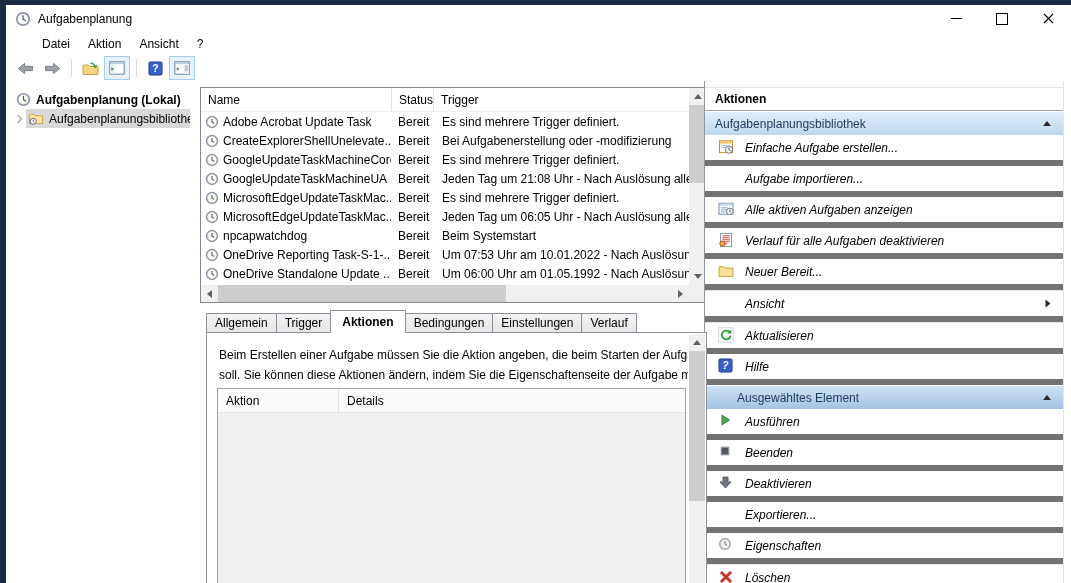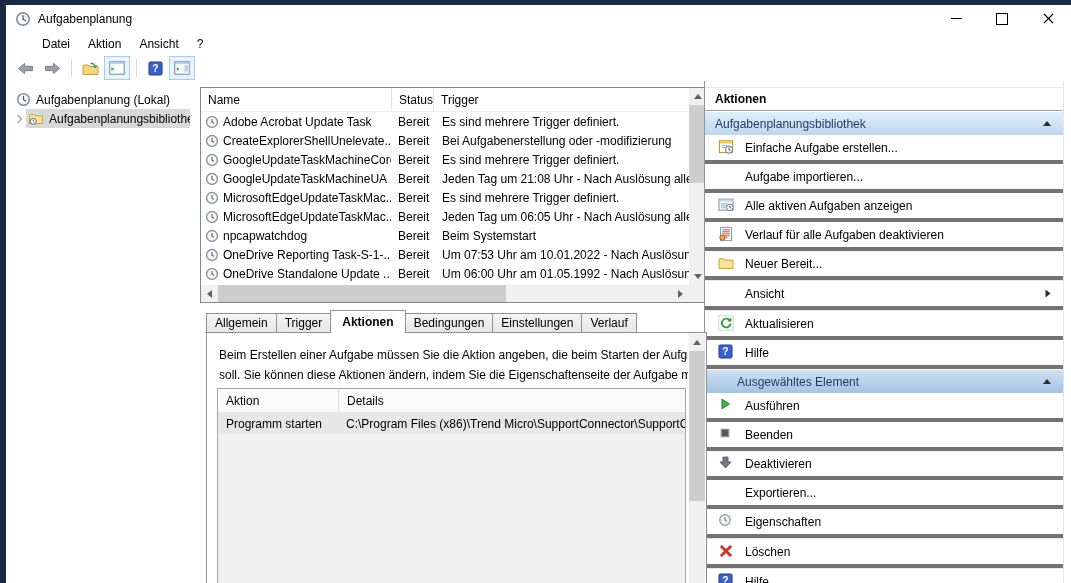--- a/index.html
+++ b/index.html
@@ -26,21 +26,21 @@
   
   .toolbar{height:26px;display:flex;align-items:center;padding-left:6px;background:#fff;border-bottom:1px solid #d9d9d9;}
   .tbtn{width:24px;height:22px;display:flex;align-items:center;justify-content:center;margin-right:1px;border:1px solid transparent;}
   .tbtn.toggled{background:#e7f2fc;border:1px solid #a9cdef;}
   .tsep{width:1px;height:18px;background:#d9d9d9;margin:0 5px;}
 
   
   .content{position:absolute;left:0;right:0;top:76px;bottom:0;background:#fff;}
   .tree{position:absolute;left:0;top:0;bottom:0;width:184px;background:#fff;overflow:hidden;}
   .tree-row{height:19px;display:flex;align-items:center;white-space:nowrap;}
-  .tree-row.root{padding-left:10px;margin-top:9px;}
+  .tree-row.root{padding-left:10px;margin-top:9px;font-weight:bold;}
   .tree-row.child{padding-left:10px;}
   .tree-label{margin-left:5px;}
   .tree-sel{display:flex;align-items:center;background:#d9d9d9;height:19px;flex:1;padding-left:2px;overflow:hidden;}
   .chev{margin-right:3px;}
 
   .middle{position:absolute;left:185px;top:0;bottom:0;width:520px;background:#fff;}
 
   
   .listpane{position:absolute;left:9px;right:4px;top:6px;height:214px;border:1px solid #828790;background:#fff;}
   .lheader{display:flex;height:23px;border-bottom:1px solid #f0f0f0;align-items:center;}
@@ -93,21 +93,21 @@
   .at-c1{width:120px;padding-left:8px;box-sizing:border-box;}
   .at-c2{flex:1;padding-left:8px;overflow:hidden;white-space:nowrap;box-sizing:border-box;}
 
   
   .apanel{position:absolute;right:0;top:0;bottom:0;width:366px;background:#fff;border-left:1px solid #8f959e;}
   .apanel-in{position:absolute;left:0;top:0;bottom:0;right:7px;border-right:1px solid #e4e4e4;}
   .ap-title{height:22px;margin-top:6px;display:flex;align-items:center;padding-left:10px;font-weight:bold;border-top:1px solid #e6e6e6;border-bottom:1px solid #98a0ac;}
   .ap-section{height:23px;display:flex;align-items:center;justify-content:space-between;padding:0 12px 0 10px;color:#1e395b;border-top:1px solid #fff;}
   .ap-sec1{background:linear-gradient(#e2eefb,#bdd7ef);}
   .ap-sec2{background:linear-gradient(#cfe1f3,#a3c3e2);padding-left:32px;}
-  .ap-item{height:25px;display:flex;align-items:center;position:relative;padding-left:40px;border-bottom:4px solid #737373;}
+  .ap-item{height:25px;display:flex;align-items:center;position:relative;padding-left:40px;border-bottom:6px solid #737373;font-style:italic;}
   .ap-item .icon{position:absolute;left:13px;top:4px;width:16px;height:16px;}
   .ap-item.septop{border-top:1px solid #e6e6e6;}
   .ap-sub{position:absolute;right:12px;top:8px;}
   .collapse-tri{width:0;height:0;border-left:4px solid transparent;border-right:4px solid transparent;border-bottom:5px solid #2b2b2b;}
   svg{display:block;}
 </style>
 </head>
 <body>
 
 <div class="window">
@@ -351,24 +351,20 @@
         <div class="tabbody">
           <div class="desc">
             <div>Beim Erstellen einer Aufgabe müssen Sie die Aktion angeben, die beim Starten der Aufgab</div>
             <div>soll. Sie können diese Aktionen ändern, indem Sie die Eigenschaftenseite der Aufgabe mit</div>
           </div>
           <div class="acttable">
             <div class="at-header">
               <div class="at-hcell at-hc1">Aktion</div>
               <div class="at-hcell at-hc2">Details</div>
             </div>
-            <div class="at-row">
-              <span class="at-c1">Programm starten</span>
-              <span class="at-c2">C:\Program Files (x86)\Trend Micro\SupportConnector\SupportC</span>
-            </div>
           </div>
           <div class="tb-vsb">
             <div class="sb-btn">
                 <span class="tri tri-up"></span>
               </div>
             <div class="thumb"></div>
           </div>
         </div>
       </div>
     </div>

